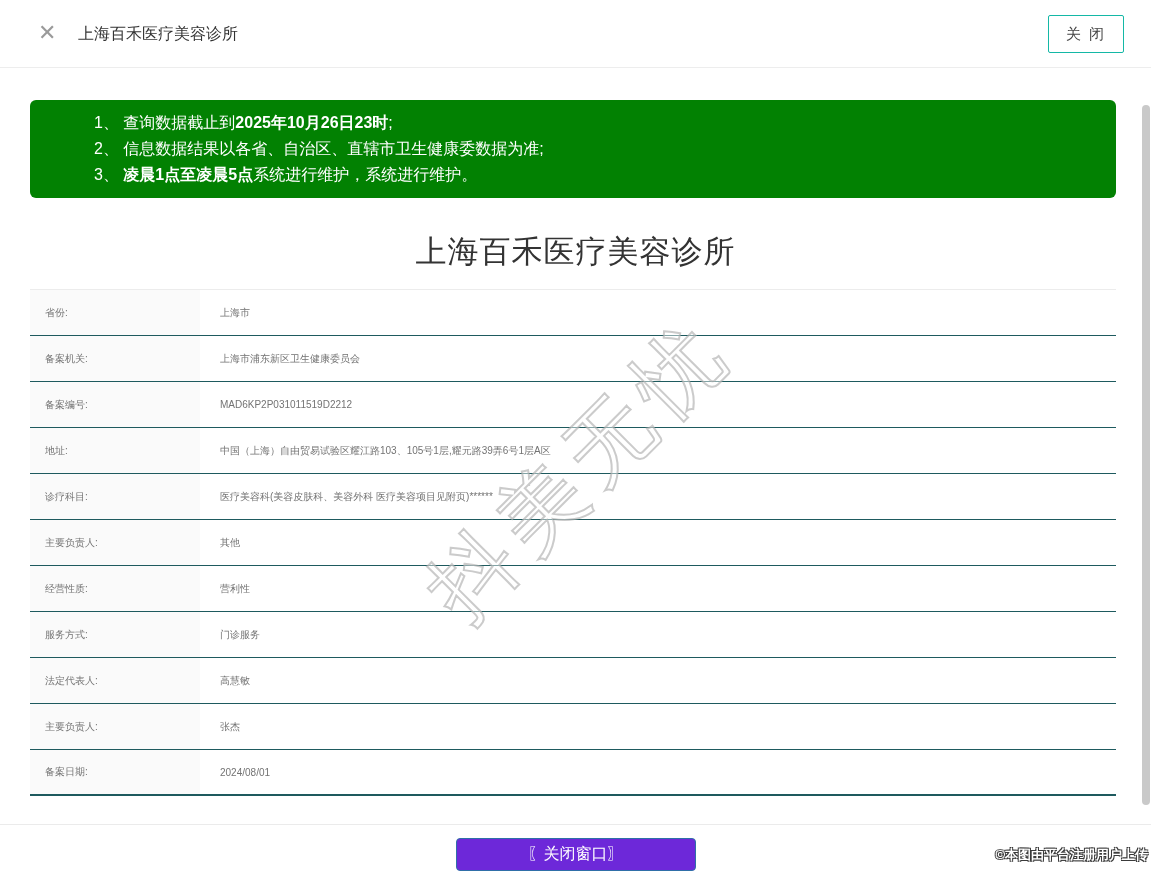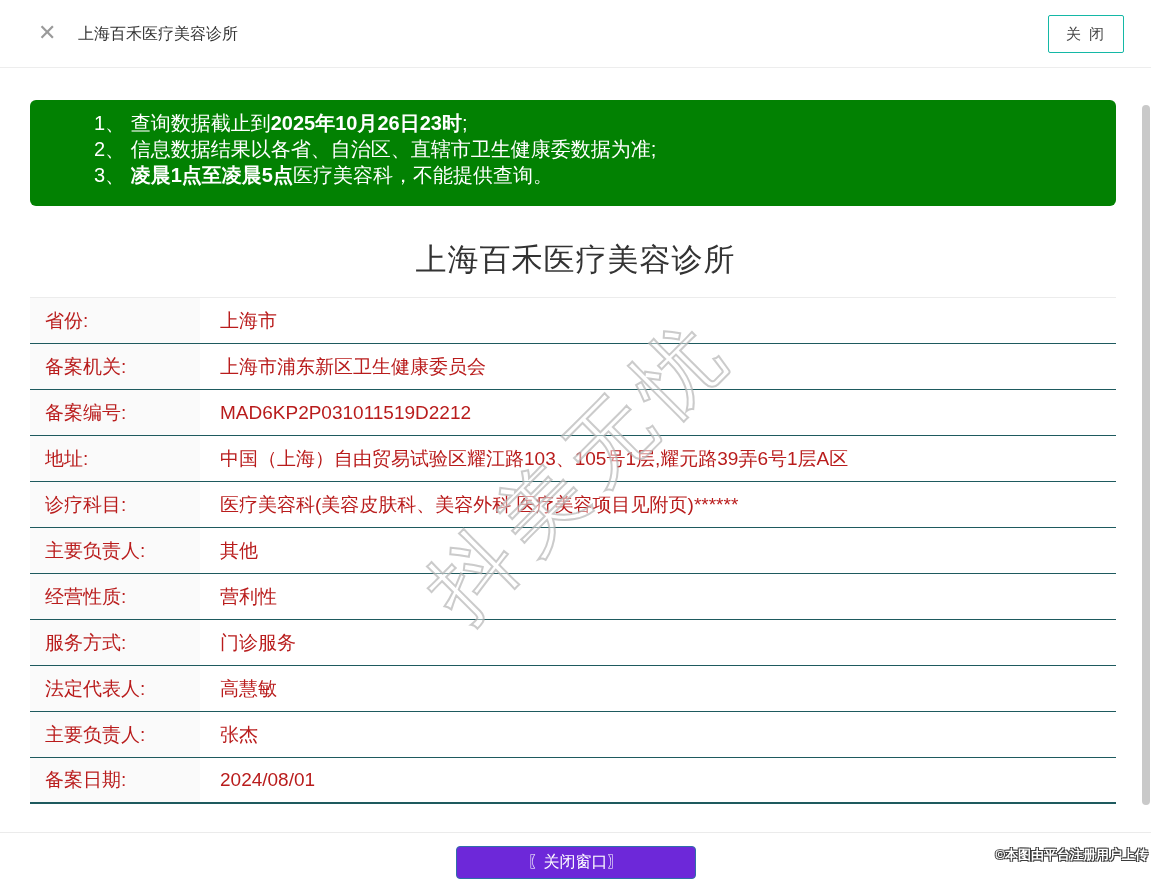--- a/index.html
+++ b/index.html
@@ -48,23 +48,23 @@
     line-height: 36px;
     cursor: pointer;
     letter-spacing: 2px;
   }
 
   
   .notice {
     margin: 32px 35px 0 30px;
     background: #028102;
     border-radius: 6px;
-    padding: 10px 20px 18px 64px;
+    padding: 10px 20px 10px 64px;
     color: #fff;
-    font-size: 20px;
+    font-size: 16px;
     line-height: 26px;
   }
   .notice b { font-weight: bold; }
 
   
   .record-title {
     margin-top: 33px;
     text-align: center;
     font-size: 31px;
     font-weight: 400;
@@ -74,22 +74,22 @@
 
   
   .detail-table {
     margin: 16px 35px 0 30px;
     border-top: 1px solid #ececec;
   }
   .trow {
     display: flex;
     height: 46px;
     border-bottom: 1px solid #1e5a5e;
-    font-size: 19px;
-    color: #b91c1c;
+    font-size: 10px;
+    color: #737373;
   }
   .trow:last-child { border-bottom-width: 2px; }
   .tlabel {
     width: 170px;
     background: #fafafa;
     padding-left: 15px;
     display: flex;
     align-items: center;
   }
   .tvalue {
@@ -162,21 +162,21 @@
 
 <div class="header">
   <span class="x-icon">✕</span>
   <span class="header-title">上海百禾医疗美容诊所</span>
   <div class="header-close-btn">关 闭</div>
 </div>
 
 <div class="notice">
   <div><span>1、 查询数据截止到</span><b>2025年10月26日23时</b><span>;</span></div>
   <div><span>2、 信息数据结果以各省、自治区、直辖市卫生健康委数据为准;</span><b></b><span></span></div>
-  <div><span>3、 </span><b>凌晨1点至凌晨5点</b><span>医疗美容科，不能提供查询。</span></div>
+  <div><span>3、 </span><b>凌晨1点至凌晨5点</b><span>系统进行维护，系统进行维护。</span></div>
 </div>
 
 <h1 class="record-title">上海百禾医疗美容诊所</h1>
 
 <div class="detail-table">
   <div class="trow">
     <div class="tlabel">省份:</div>
     <div class="tvalue">上海市</div>
   </div>
   <div class="trow">

